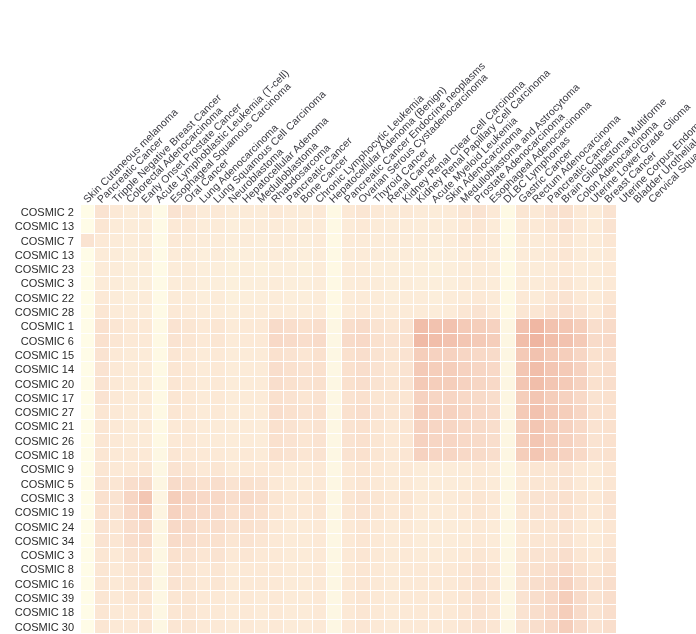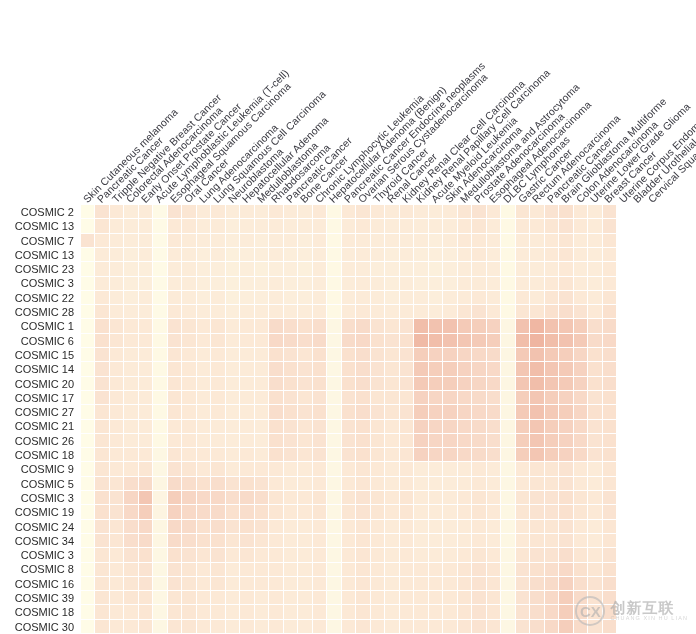--- a/index.html
+++ b/index.html
@@ -1284,21 +1284,14 @@
       <div class="cell" style="background: rgb(253, 247, 227);"></div>
       <div class="cell" style="background: rgb(250, 227, 209);"></div>
       <div class="cell" style="background: rgb(249, 222, 204);"></div>
       <div class="cell" style="background: rgb(248, 217, 199);"></div>
       <div class="cell" style="background: rgb(245, 206, 187);"></div>
       <div class="cell" style="background: rgb(248, 219, 201);"></div>
       <div class="cell" style="background: rgb(250, 227, 209);"></div>
       <div class="cell" style="background: rgb(249, 222, 204);"></div>
     </div>
 
-  <div id="watermark">
-    <div class="wm-mark">CX</div>
-    <div class="wm-text">
-      <div class="wm-cn">创新互联</div>
-      <div class="wm-en">CHUANG XIN HU LIAN</div>
-    </div>
-  </div>
 
 </div>
 
 </body></html>

